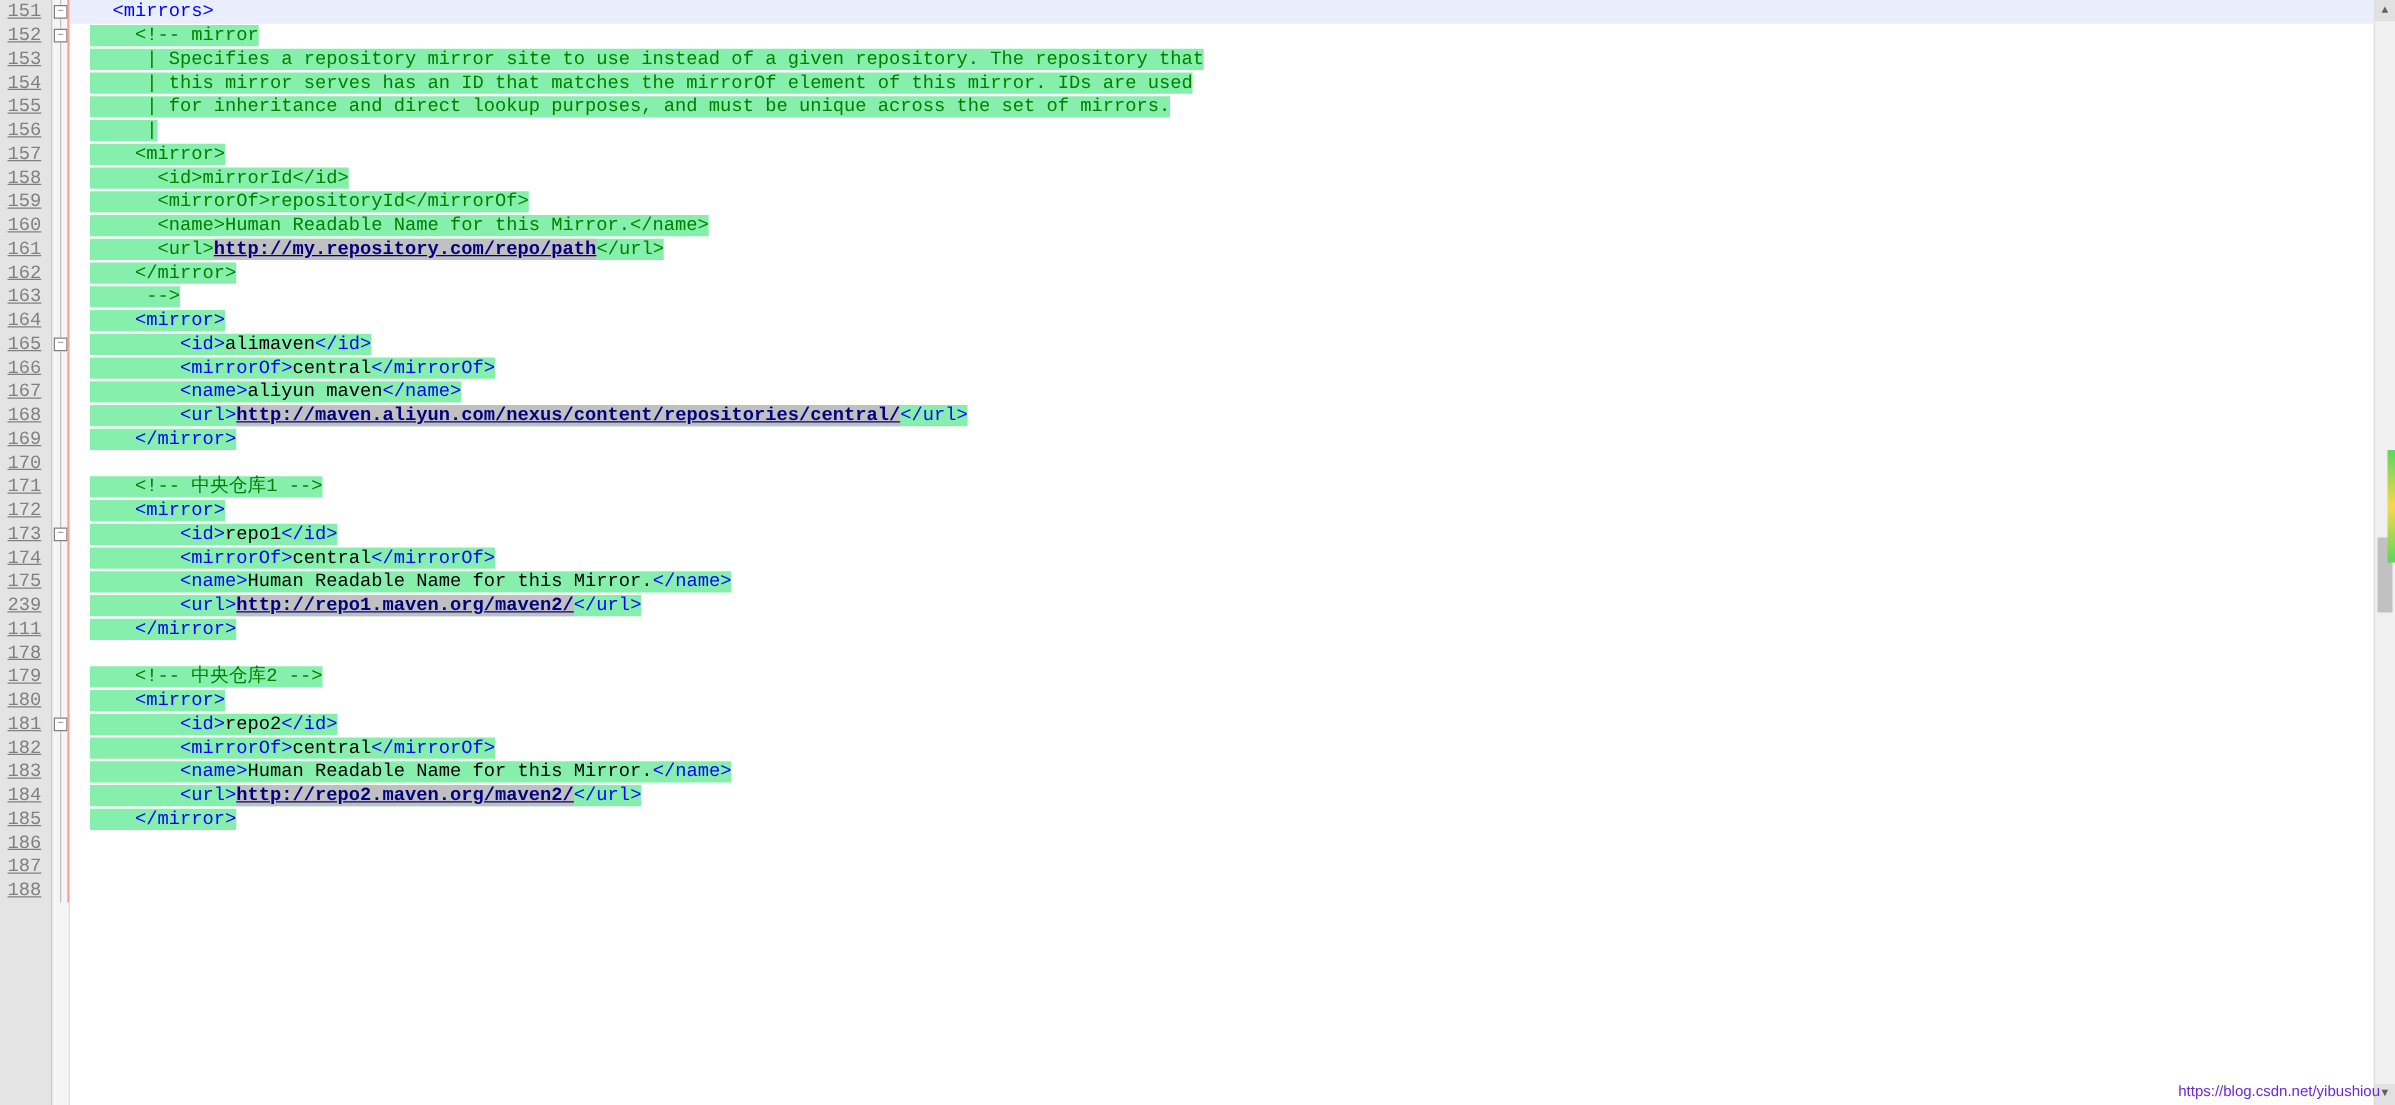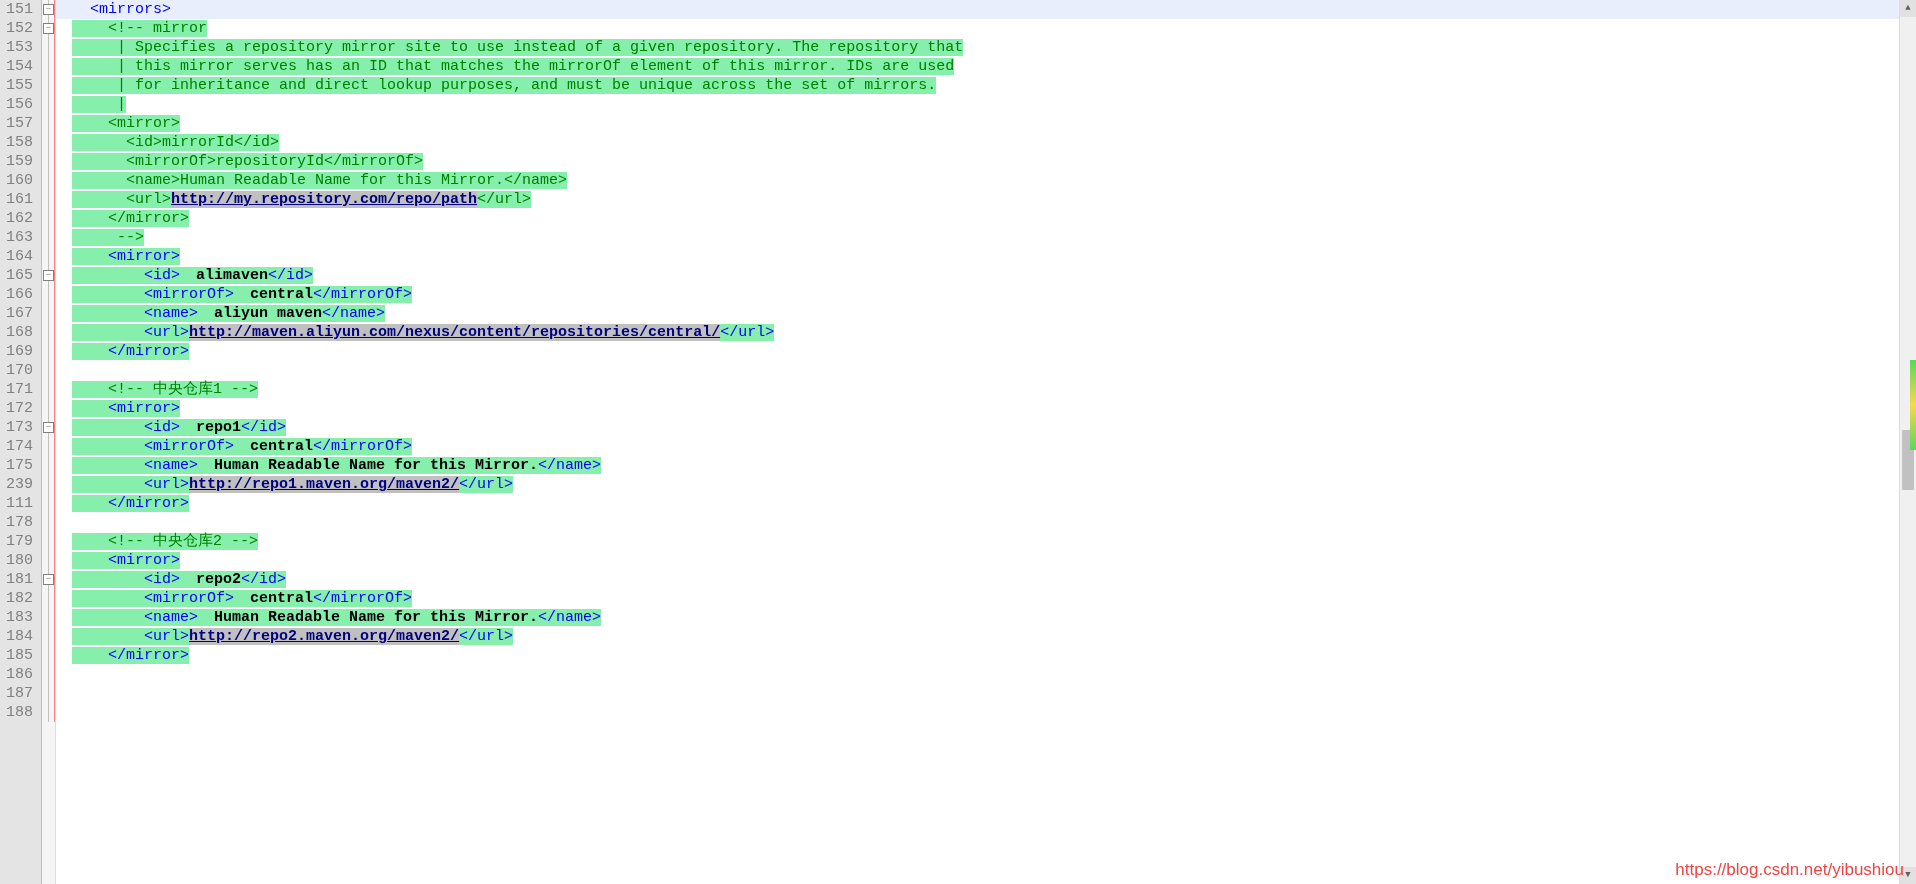--- a/index.html
+++ b/index.html
@@ -1,37 +1,37 @@
 <!DOCTYPE html>
 <html><head>
 <meta charset="utf-8">
 <style>
   * { margin:0; padding:0; box-sizing:border-box; }
   html,body { width:100%; height:100%; font-family:'Consolas','Courier New',monospace; font-size:15px; background:#fff; }
   .editor { display:flex; height:100%; width:100%; background:#fff; position:relative; }
-  .gutter { background:#e4e4e4; color:#808080; text-align:left; padding:0 8px 4px 6px; user-select:none; border-right:1px solid #c0c0c0; flex-shrink:0; min-width:40px; }
+  .gutter { background:#e4e4e4; color:#808080; text-align:left; padding:0 8px 4px 6px; user-select:none; border-right:1px solid #c0c0c0; flex-shrink:0; min-width:40px;text-decoration:underline; }
   .foldcol { width:14px; background:#f5f5f5; position:relative; border-right:1px solid #ddd; flex-shrink:0; }
   .code { flex:1; overflow:hidden; position:relative; }
   .line { height:19px; line-height:19px; white-space:pre; }
   .codeline { padding-left:16px; }
   .hl-row { background:#e8eefc; }
   .sel { background:#86efac; }
   .sel .lnk { background:#c0c0c0; }
   .tag   { color:#0000ff; }
-  .txt   { color:#000; font-weight:bold;margin-left:16px; }
+  .txt   { color:#000; font-weight:normal; }
   .cmt   { color:#008000; }
   .lnk   { color:#000080; font-weight:bold; text-decoration:underline; }
   .foldmark { position:absolute; left:1px; width:11px; height:11px; border:1px solid #808080; background:#fff; font-size:9px; line-height:9px; text-align:center; color:#808080; cursor:pointer; }
   .foldline { position:absolute; left:6px; width:1px; background:#c0c0c0; }
   .redline  { position:absolute; left:12px; width:1px; background:#ff8080; }
   .scrollbar { width:17px; background:#f0f0f0; border-left:1px solid #ddd; flex-shrink:0; position:relative; }
   .sarrow { height:17px; background:#e1e1e1; text-align:center; line-height:17px; font-size:9px; color:#606060; cursor:pointer; }
   .sthumb { position:absolute; left:2px; right:2px; top:430px; height:60px; background:#c1c1c1; border-radius:1px; }
   .minimark { position:absolute; right:0; width:6px; height:90px; top:360px; background:linear-gradient(#5bd75b,#f6d94a,#5bd75b); }
-  .watermark { position:absolute; right:12px; bottom:4px; color:#ef4444; font-size:17px; font-family:Arial,sans-serif; pointer-events:none; }
+  .watermark { position:absolute; right:12px; bottom:4px; color:#6d28d9; font-size:12px; font-family:Arial,sans-serif; pointer-events:none; }
 </style>
 </head>
 <body>
 
 <div class="editor">
   <div class="gutter" id="gutter">
       <div class="line">151</div>
       <div class="line">152</div>
       <div class="line">153</div>
       <div class="line">154</div>

